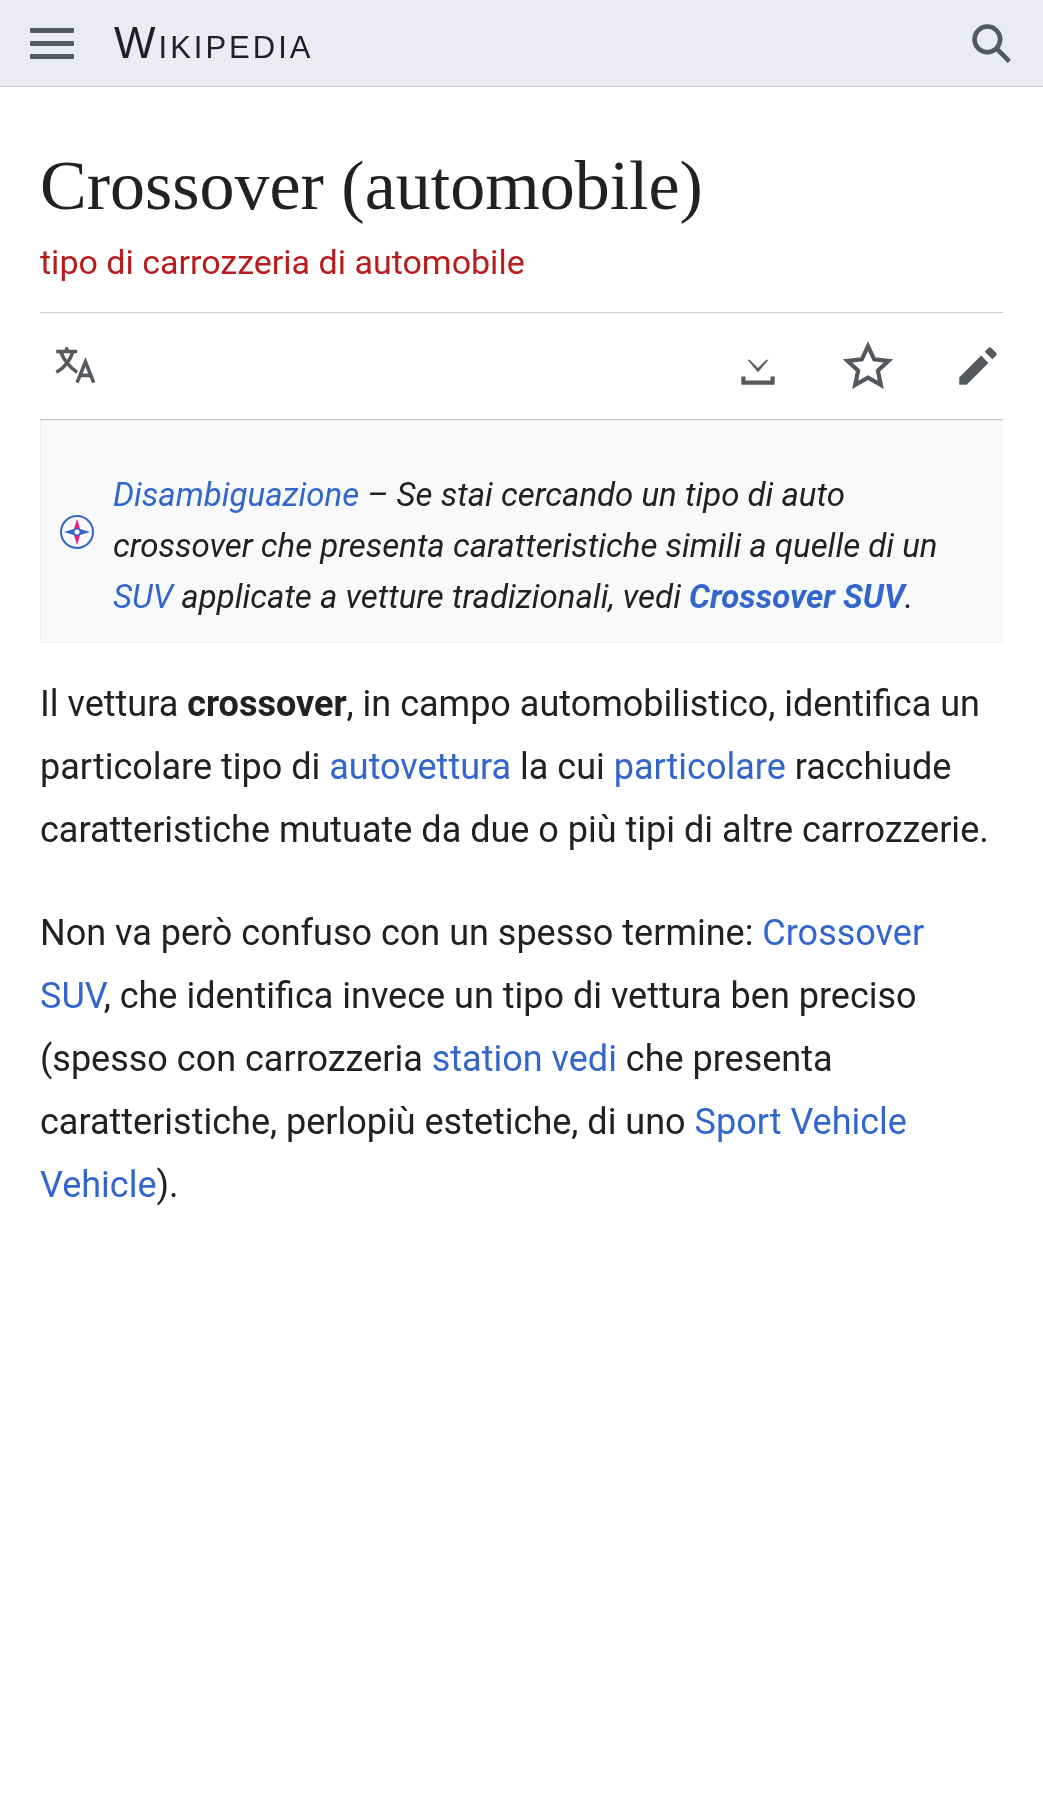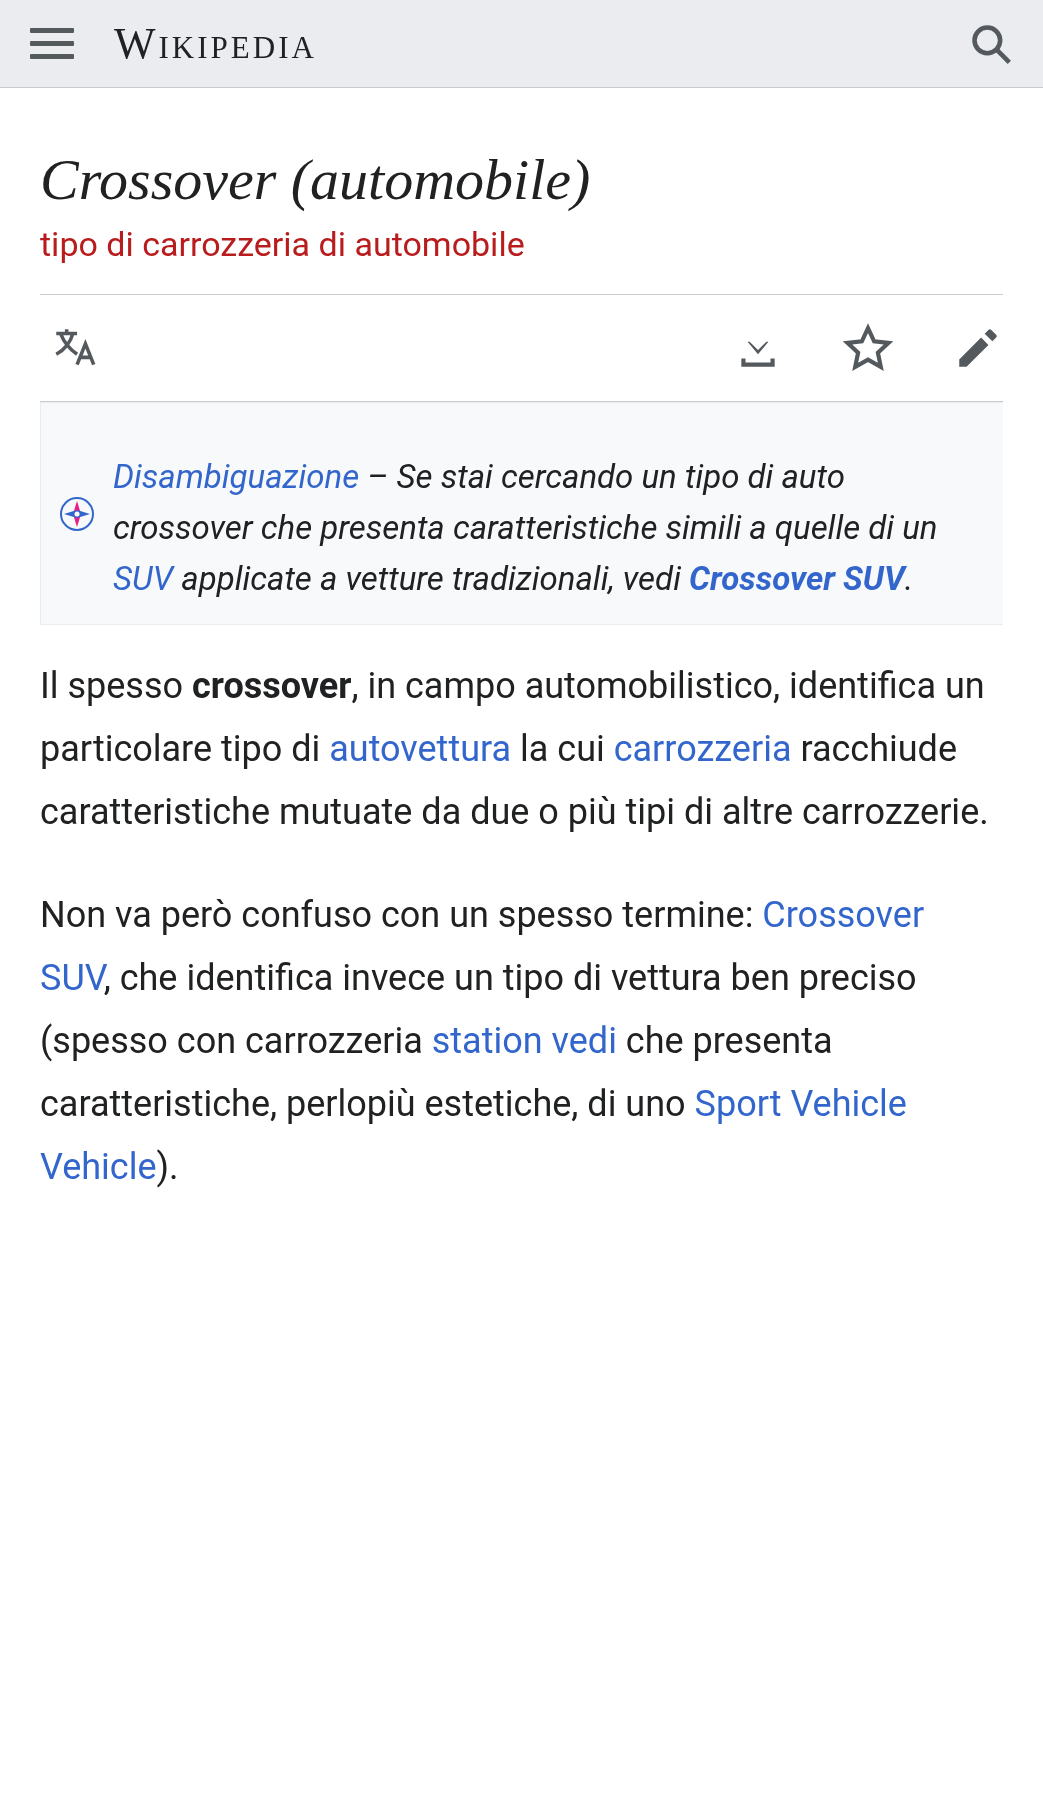--- a/index.html
+++ b/index.html
@@ -25,45 +25,44 @@
     gap: 8px;
     cursor: pointer;
   }
   .hamburger-icon span {
     display: block;
     height: 5px;
     background: #54595d;
     border-radius: 1px;
   }
   .wordmark {
-    font-family: Liberation Serif, serif;
+    font-family: Liberation Sans, sans-serif;
     font-size: 44px;
     letter-spacing: 3px;
     color: #202122;
     margin-left: 40px;
     font-variant: small-caps;
     text-align: right;
   }
   .header-spacer { flex: 1; }
   .search-icon {
     width: 44px;
     height: 44px;
     cursor: pointer;
   }
   .search-icon svg { width: 100%; height: 100%; }
   .content {
     padding: 60px 40px 40px 40px;
   }
   .title {
     font-family: "Linux Libertine", Georgia, "Times New Roman", serif;
-    font-size: 58px;
+    font-size: 70px;
     font-weight: 400;
     line-height: 1.1;
-    margin-bottom: 12px;
-    font-style: italic;
+    margin-bottom: 18px;
   }
   .subtitle {
     font-size: 34px;
     color: #b91c1c;
     margin-bottom: 30px;
   }
   .toolbar {
     display: flex;
     align-items: center;
     border-top: 1px solid #c8ccd1;
@@ -170,20 +169,20 @@
         <path d="M5 18 L18 14 L31 18 L18 22 Z" fill="#3366cc"></path>
         <circle cx="18" cy="18" r="2.5" fill="#fff"></circle>
       </svg>
     </div>
     <div class="hatnote-text">
       <a class="link">Disambiguazione</a><span> – Se stai cercando un tipo di auto crossover che presenta caratteristiche simili a quelle di un </span><a class="link">SUV</a><span> applicate a vetture tradizionali, vedi </span><a class="link-bold">Crossover SUV</a><span>.</span>
     </div>
   </div>
 
   <p class="para">
-    <span>Il spesso </span><span class="bold">crossover</span><span>, in campo automobilistico, identifica un particolare tipo di </span><a class="link">autovettura</a><span> la cui </span><a class="link">carrozzeria</a><span> racchiude caratteristiche mutuate da due o più tipi di altre carrozzerie.</span>
+    <span>Il vettura </span><span class="bold">crossover</span><span>, in campo automobilistico, identifica un particolare tipo di </span><a class="link">autovettura</a><span> la cui </span><a class="link">particolare</a><span> racchiude caratteristiche mutuate da due o più tipi di altre carrozzerie.</span>
   </p>
 
   <p class="para">
     <span>Non va però confuso con un spesso termine: </span><a class="link">Crossover SUV</a><span>, che identifica invece un tipo di vettura ben preciso (spesso con carrozzeria </span><a class="link">station vedi</a><span> che presenta caratteristiche, perlopiù estetiche, di uno </span><a class="link">Sport Vehicle Vehicle</a><span>).</span>
   </p>
 
 </div>
 
 </body></html>

